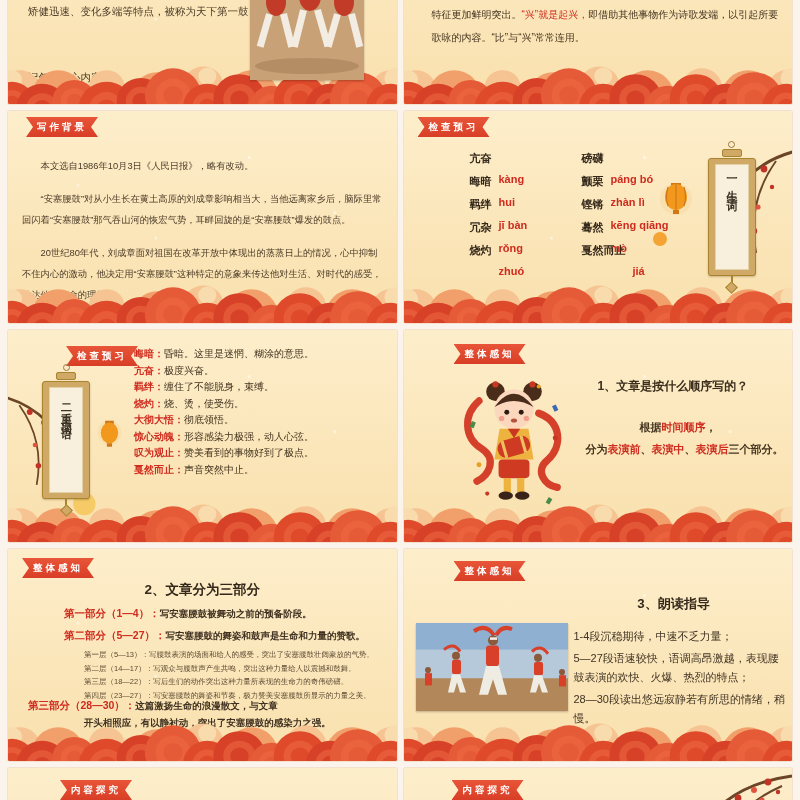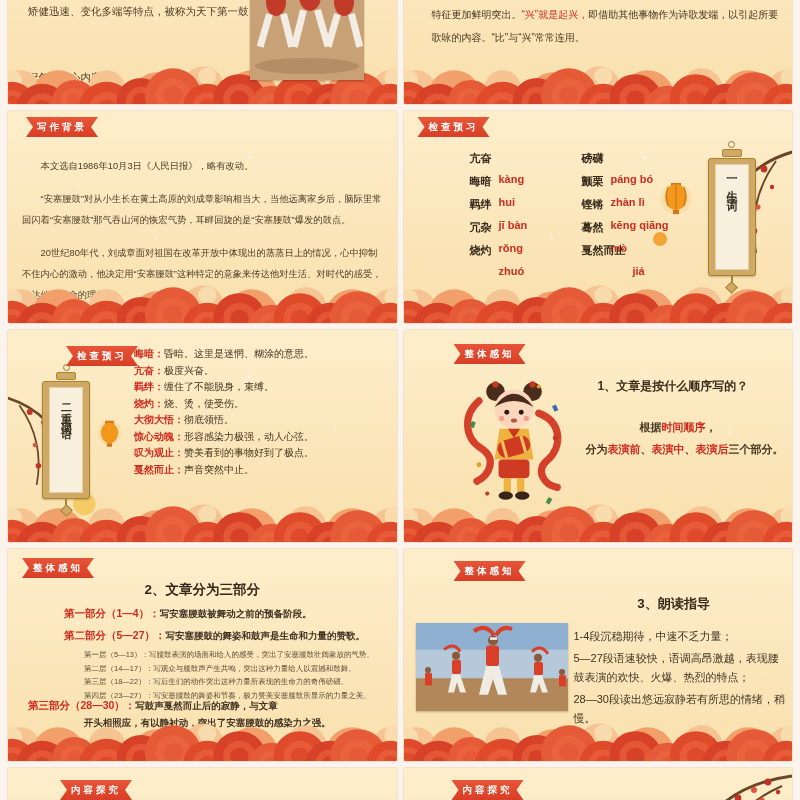--- a/index.html
+++ b/index.html
@@ -686,21 +686,21 @@
       <div class="part p2">
         <span class="plabel">第二部分（5—27）：</span><span>写安塞腰鼓的舞姿和鼓声是生命和力量的赞歌。</span>
       </div>
       <div class="layers">
         <div>第一层（5—13）：写腰鼓表演的场面和给人的感受，突出了安塞腰鼓壮阔豪放的气势。</div>
         <div>第二层（14—17）：写观众与腰鼓声产生共鸣，突出这种力量给人以震撼和鼓舞。</div>
         <div>第三层（18—22）：写后生们的动作突出这种力量所表现的生命力的奇伟磅礴。</div>
         <div>第四层（23—27）：写安塞腰鼓的舞姿和节奏，极力赞美安塞腰鼓所显示的力量之美。</div>
       </div>
       <div class="part p3">
-        <span class="plabel">第三部分（28—30）：</span><span>写鼓声戛然而止后的寂静，与文章</span>
+        <span class="plabel">第三部分（28—30）：</span><span>这篇激扬生命的浪漫散文，与文章</span>
       </div>
       <div class="final">开头相照应，有以静衬动，突出了安塞腰鼓的感染力之强。</div>
       <div class="clouds">
           <svg viewBox="0 0 390 56" preserveAspectRatio="none">
             <circle cx="14" cy="40" r="20" fill="#f6c492"></circle>
             <circle cx="52" cy="46" r="26" fill="#f2a06b"></circle>
             <circle cx="100" cy="38" r="18" fill="#f6c492"></circle>
             <circle cx="150" cy="46" r="24" fill="#f2a06b"></circle>
             <circle cx="196" cy="36" r="20" fill="#f6c492"></circle>
             <circle cx="244" cy="46" r="26" fill="#f2a06b"></circle>

